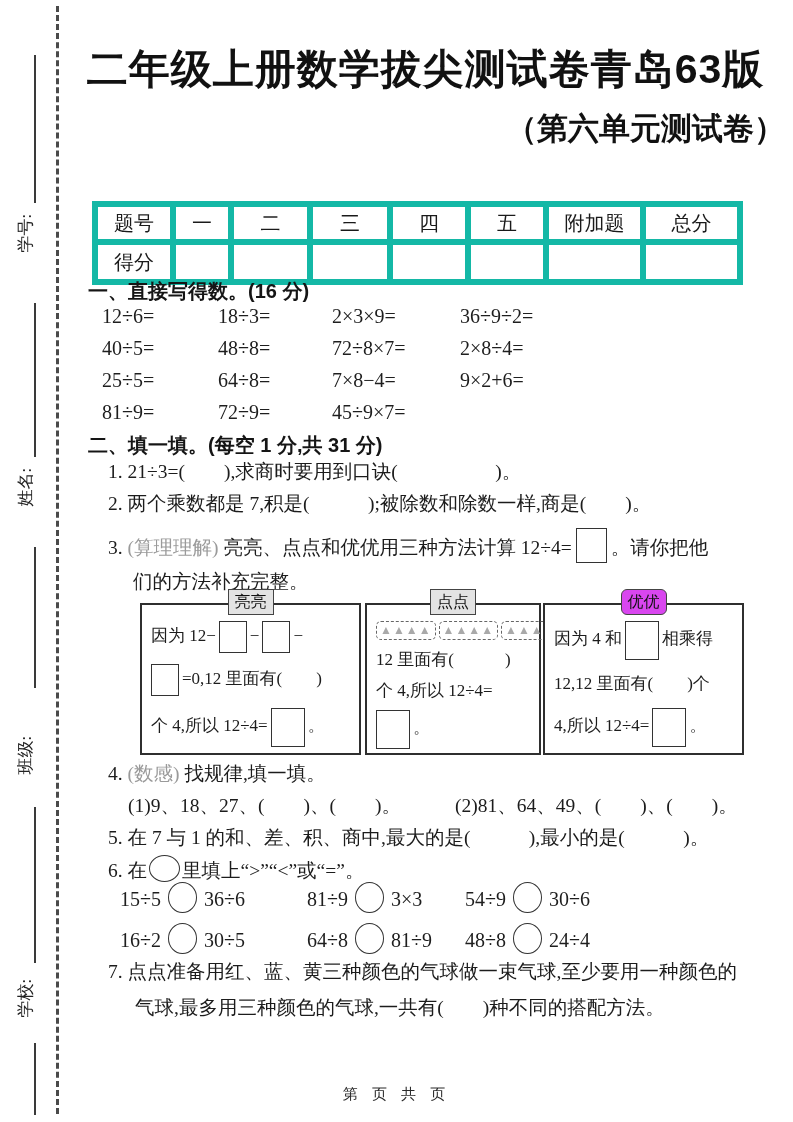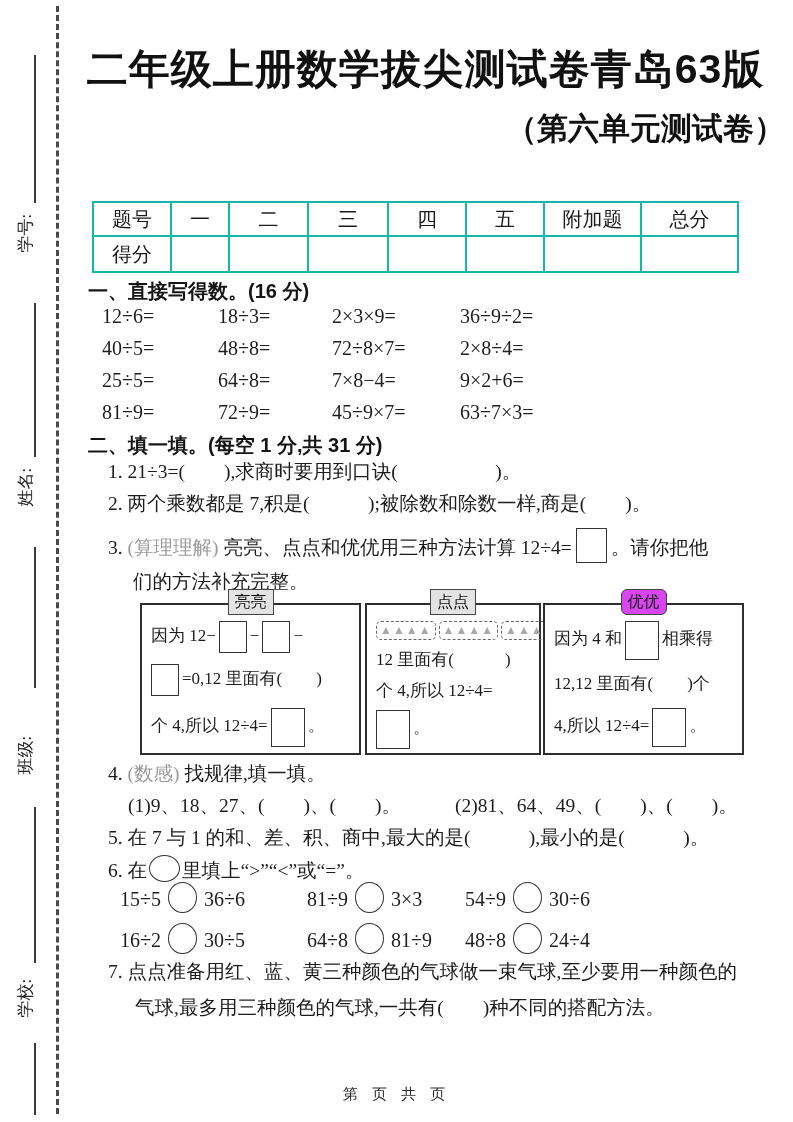--- a/index.html
+++ b/index.html
@@ -16,21 +16,21 @@
   
   .title{position:absolute;left:66px;right:8px;top:42px;text-align:center;
          font-family:"Liberation Sans",sans-serif;font-weight:bold;font-size:41px;
          letter-spacing:1px;color:#111;}
   .subtitle{position:absolute;left:66px;right:8px;top:108px;text-align:right;
             font-family:"Liberation Sans",sans-serif;font-weight:bold;font-size:31px;color:#111;}
 
   
   .score-table{position:absolute;left:92px;top:201px;border-collapse:collapse;
                font-family:"Liberation Sans",sans-serif;font-size:20px;color:#1a1a1a;}
-  .score-table th,.score-table td{border:2px solid #14b8a6;font-weight:normal;
+  .score-table th,.score-table td{border:6px solid #14b8a6;font-weight:normal;
                text-align:center;padding:0;}
   .score-table th{height:32px;}
   .score-table td{height:34px;border-radius:16px;}
 
   
   .sec-head{position:absolute;font-family:"Liberation Sans",sans-serif;font-weight:bold;
             font-size:20px;color:#151515;}
   .q-line{position:absolute;font-size:19.5px;white-space:nowrap;color:#1c1c1c;}
   .tag{color:#9a9a9a;}
 
@@ -139,21 +139,20 @@
     <span>48÷8=</span>
     <span>72÷8×7=</span>
     <span>2×8÷4=</span>
     <span>25÷5=</span>
     <span>64÷8=</span>
     <span>7×8−4=</span>
     <span>9×2+6=</span>
     <span>81÷9=</span>
     <span>72÷9=</span>
     <span>45÷9×7=</span>
-    <span>63÷7×3=</span>
   </div>
 
   <div class="sec-head" style="left:88px;top:432px">二、填一填。(每空 1 分,共 31 分)</div>
 
   <div class="q-line" style="left:108px;top:458px">1. 21÷3=(　　),求商时要用到口诀(　　　　　)。</div>
   <div class="q-line" style="left:108px;top:490px">2. 两个乘数都是 7,积是(　　　);被除数和除数一样,商是(　　)。</div>
 
   <div class="q-line" style="left:108px;top:528px">
     <span>3.</span>
     <span class="tag">(算理理解)</span>

